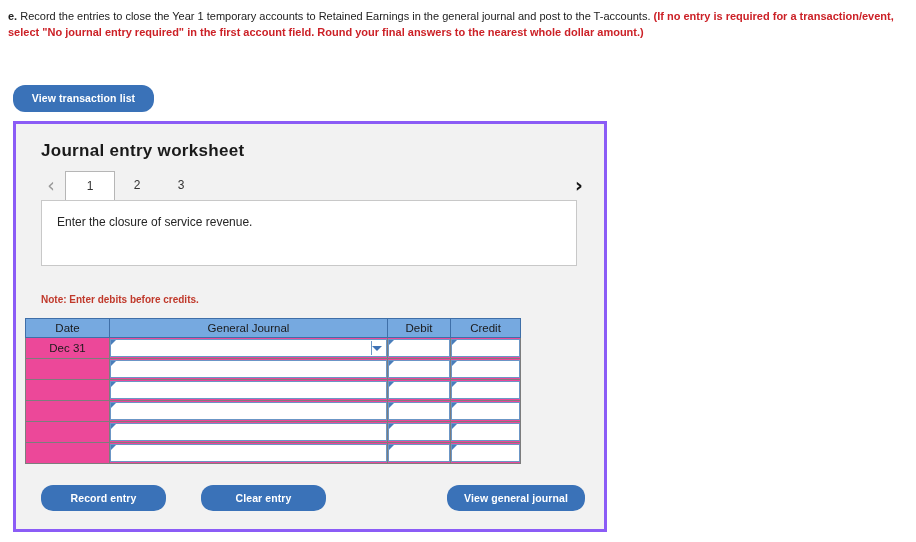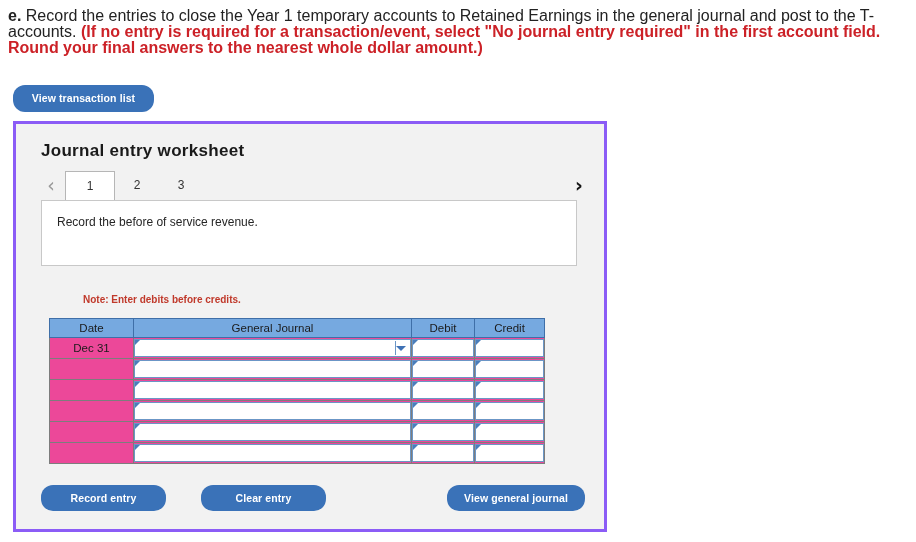--- a/index.html
+++ b/index.html
@@ -14,21 +14,21 @@
     position: relative;
     overflow: hidden;
   }
 
   
   .prompt {
     position: absolute;
     left: 8px;
     top: 8px;
     width: 890px;
-    font-size: 16px;
+    font-size: 11px;
     line-height: 16px;
     color: #222222;
   }
   .prompt-lead {
     font-weight: bold;
     color: #222222;
   }
   .prompt-red {
     color: #cc2127;
     font-weight: bold;
@@ -149,27 +149,26 @@
     color: #262626;
   }
 
   .note {
     position: absolute;
     left: 25px;
     top: 170px;
     font-size: 10px;
     font-weight: bold;
     color: #c0392b;
-    margin-left: 42px;
   }
 
   
   .jtable {
     position: absolute;
-    left: 33px;
+    left: 9px;
     top: 194px;
     width: 495px;
     border-collapse: collapse;
     table-layout: fixed;
   }
   .jtable th {
     background: #76a9e0;
     border: 1px solid #3f6fa8;
     font-size: 11.5px;
     font-weight: normal;
@@ -280,21 +279,21 @@
     <div class="tab tab-active" style="left:24px; width:50px;">1</div>
 
     <div class="tab" style="left:74px; width:44px;">2</div>
 
     <div class="tab" style="left:118px; width:44px;">3</div>
 
     <div class="chev chev-next">›</div>
   </div>
 
   <div class="descbox">
-    <div class="desctext">Record the before of service revenue.</div>
+    <div class="desctext">Enter the closure of service revenue.</div>
   </div>
 
   <div class="note">Note: Enter debits before credits.</div>
 
   <table class="jtable">
     <colgroup>
       <col class="col-date">
       <col class="col-gj">
       <col class="col-debit">
       <col class="col-credit">

